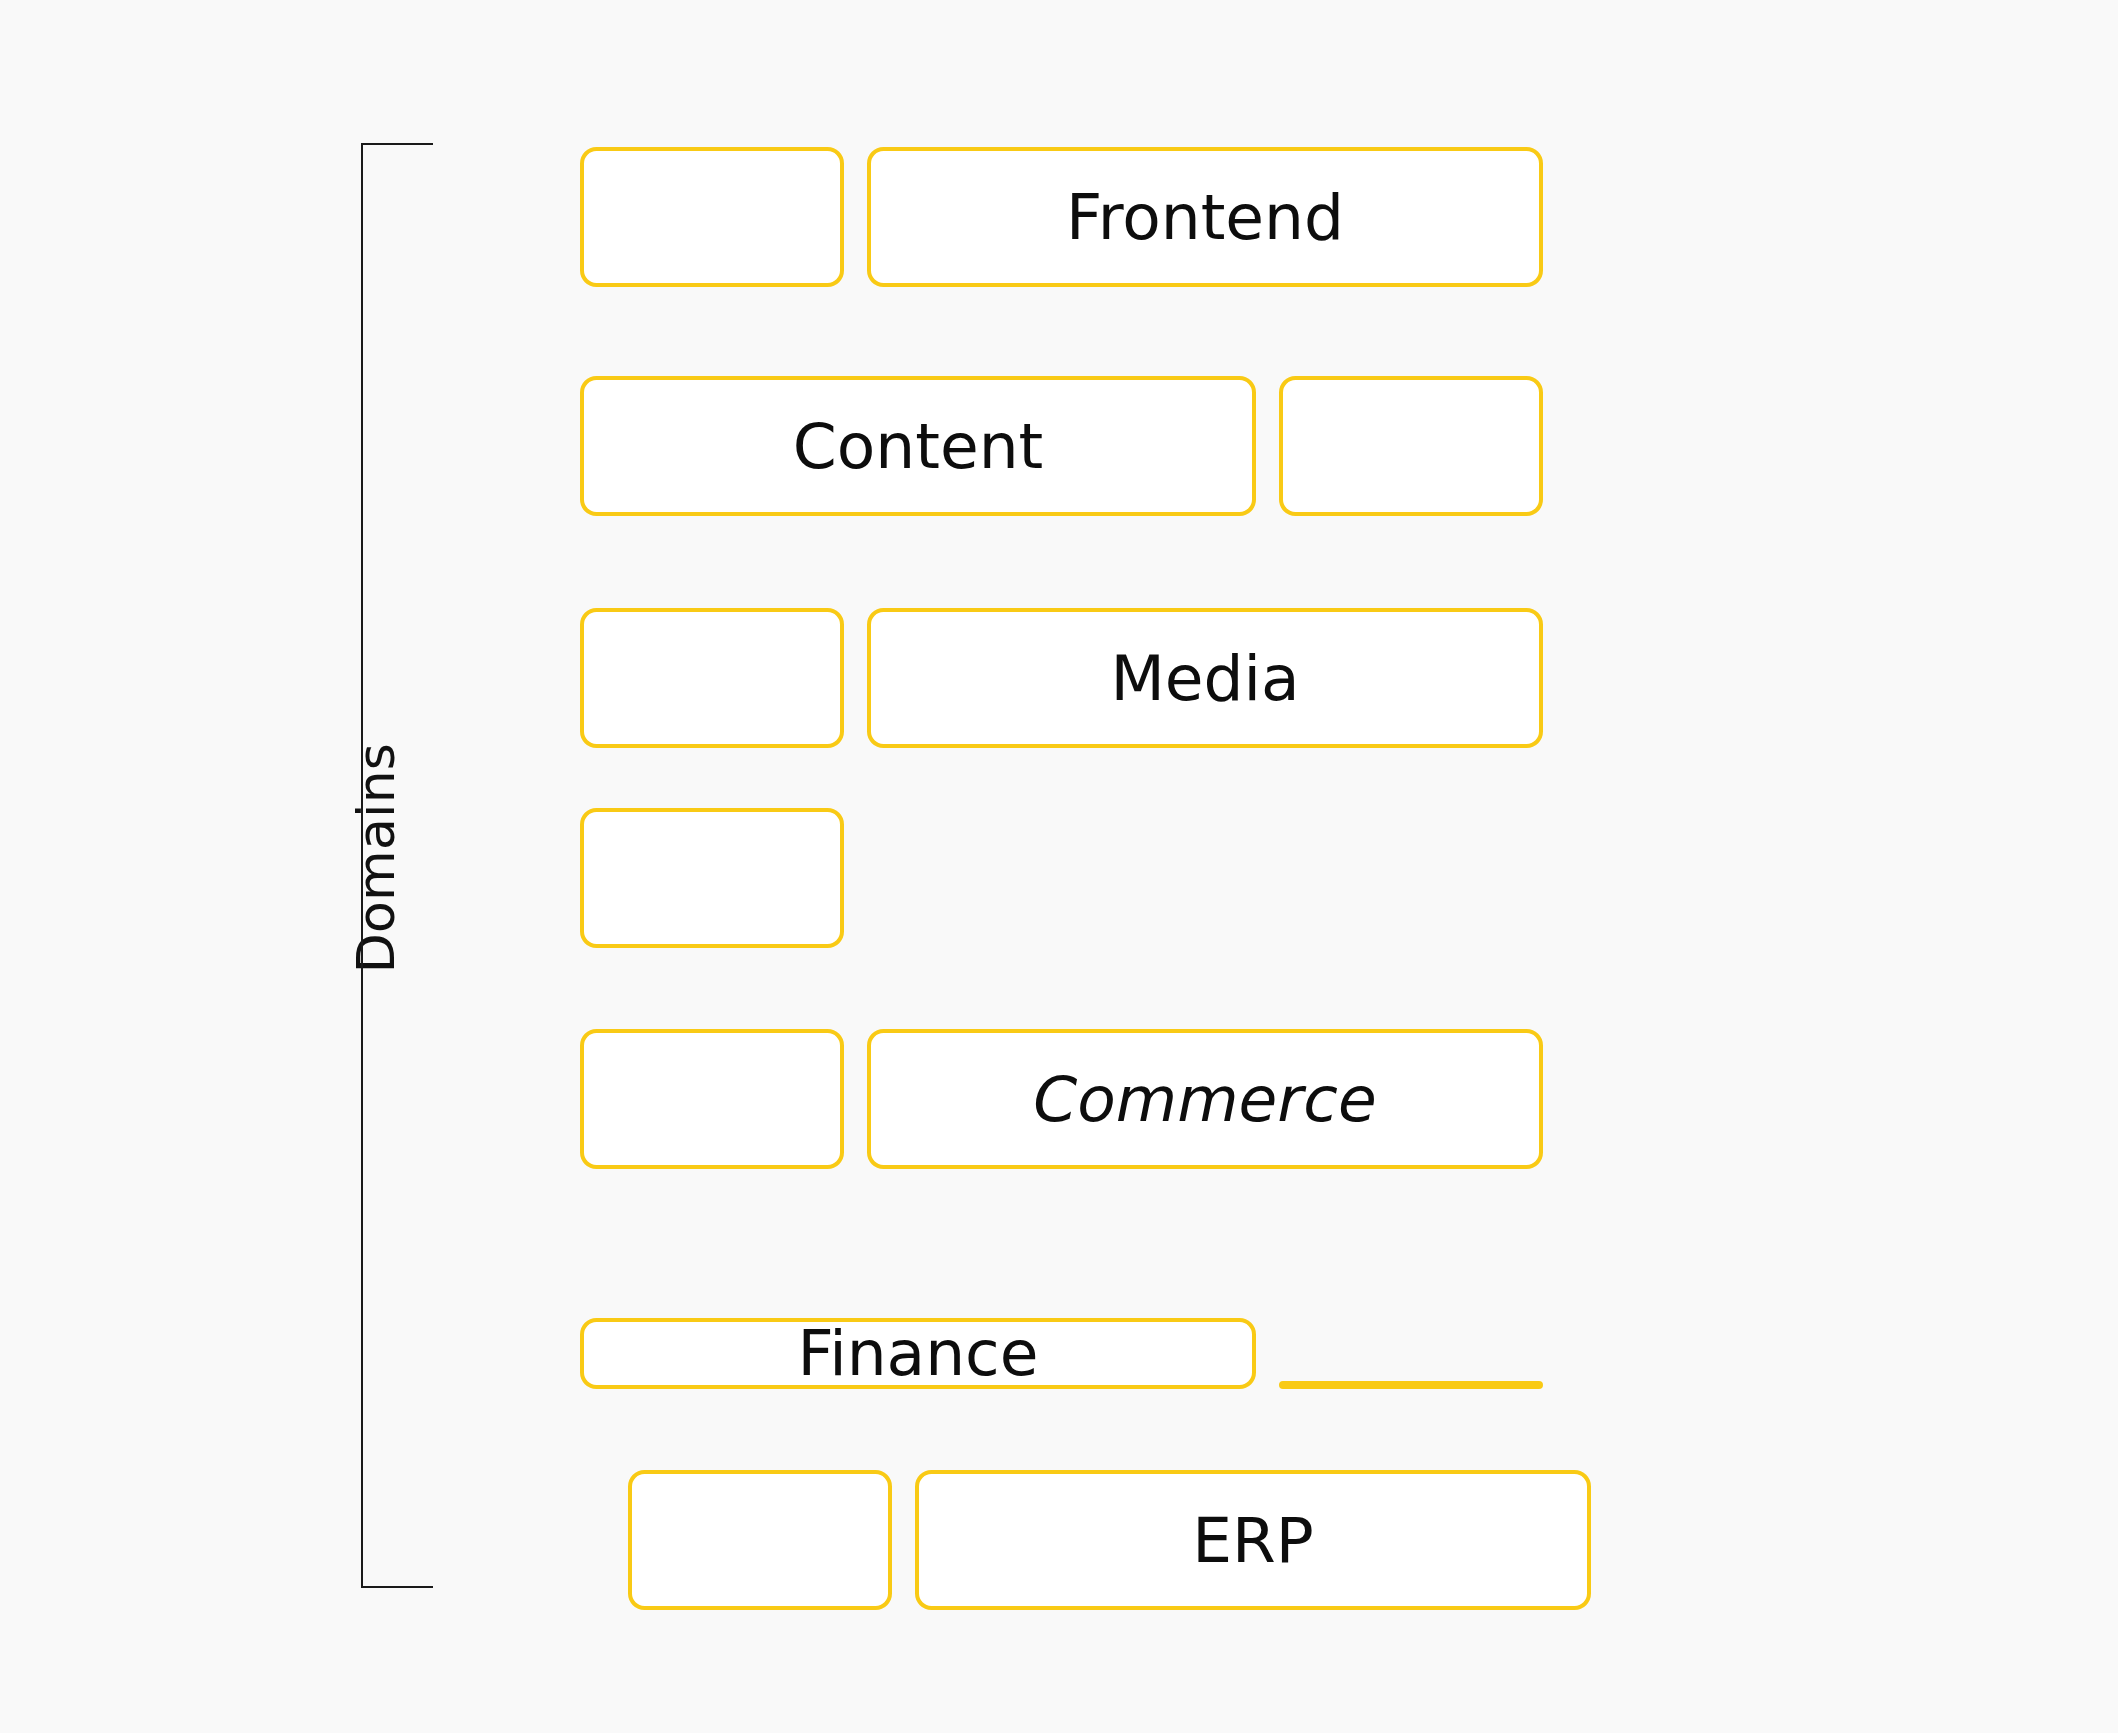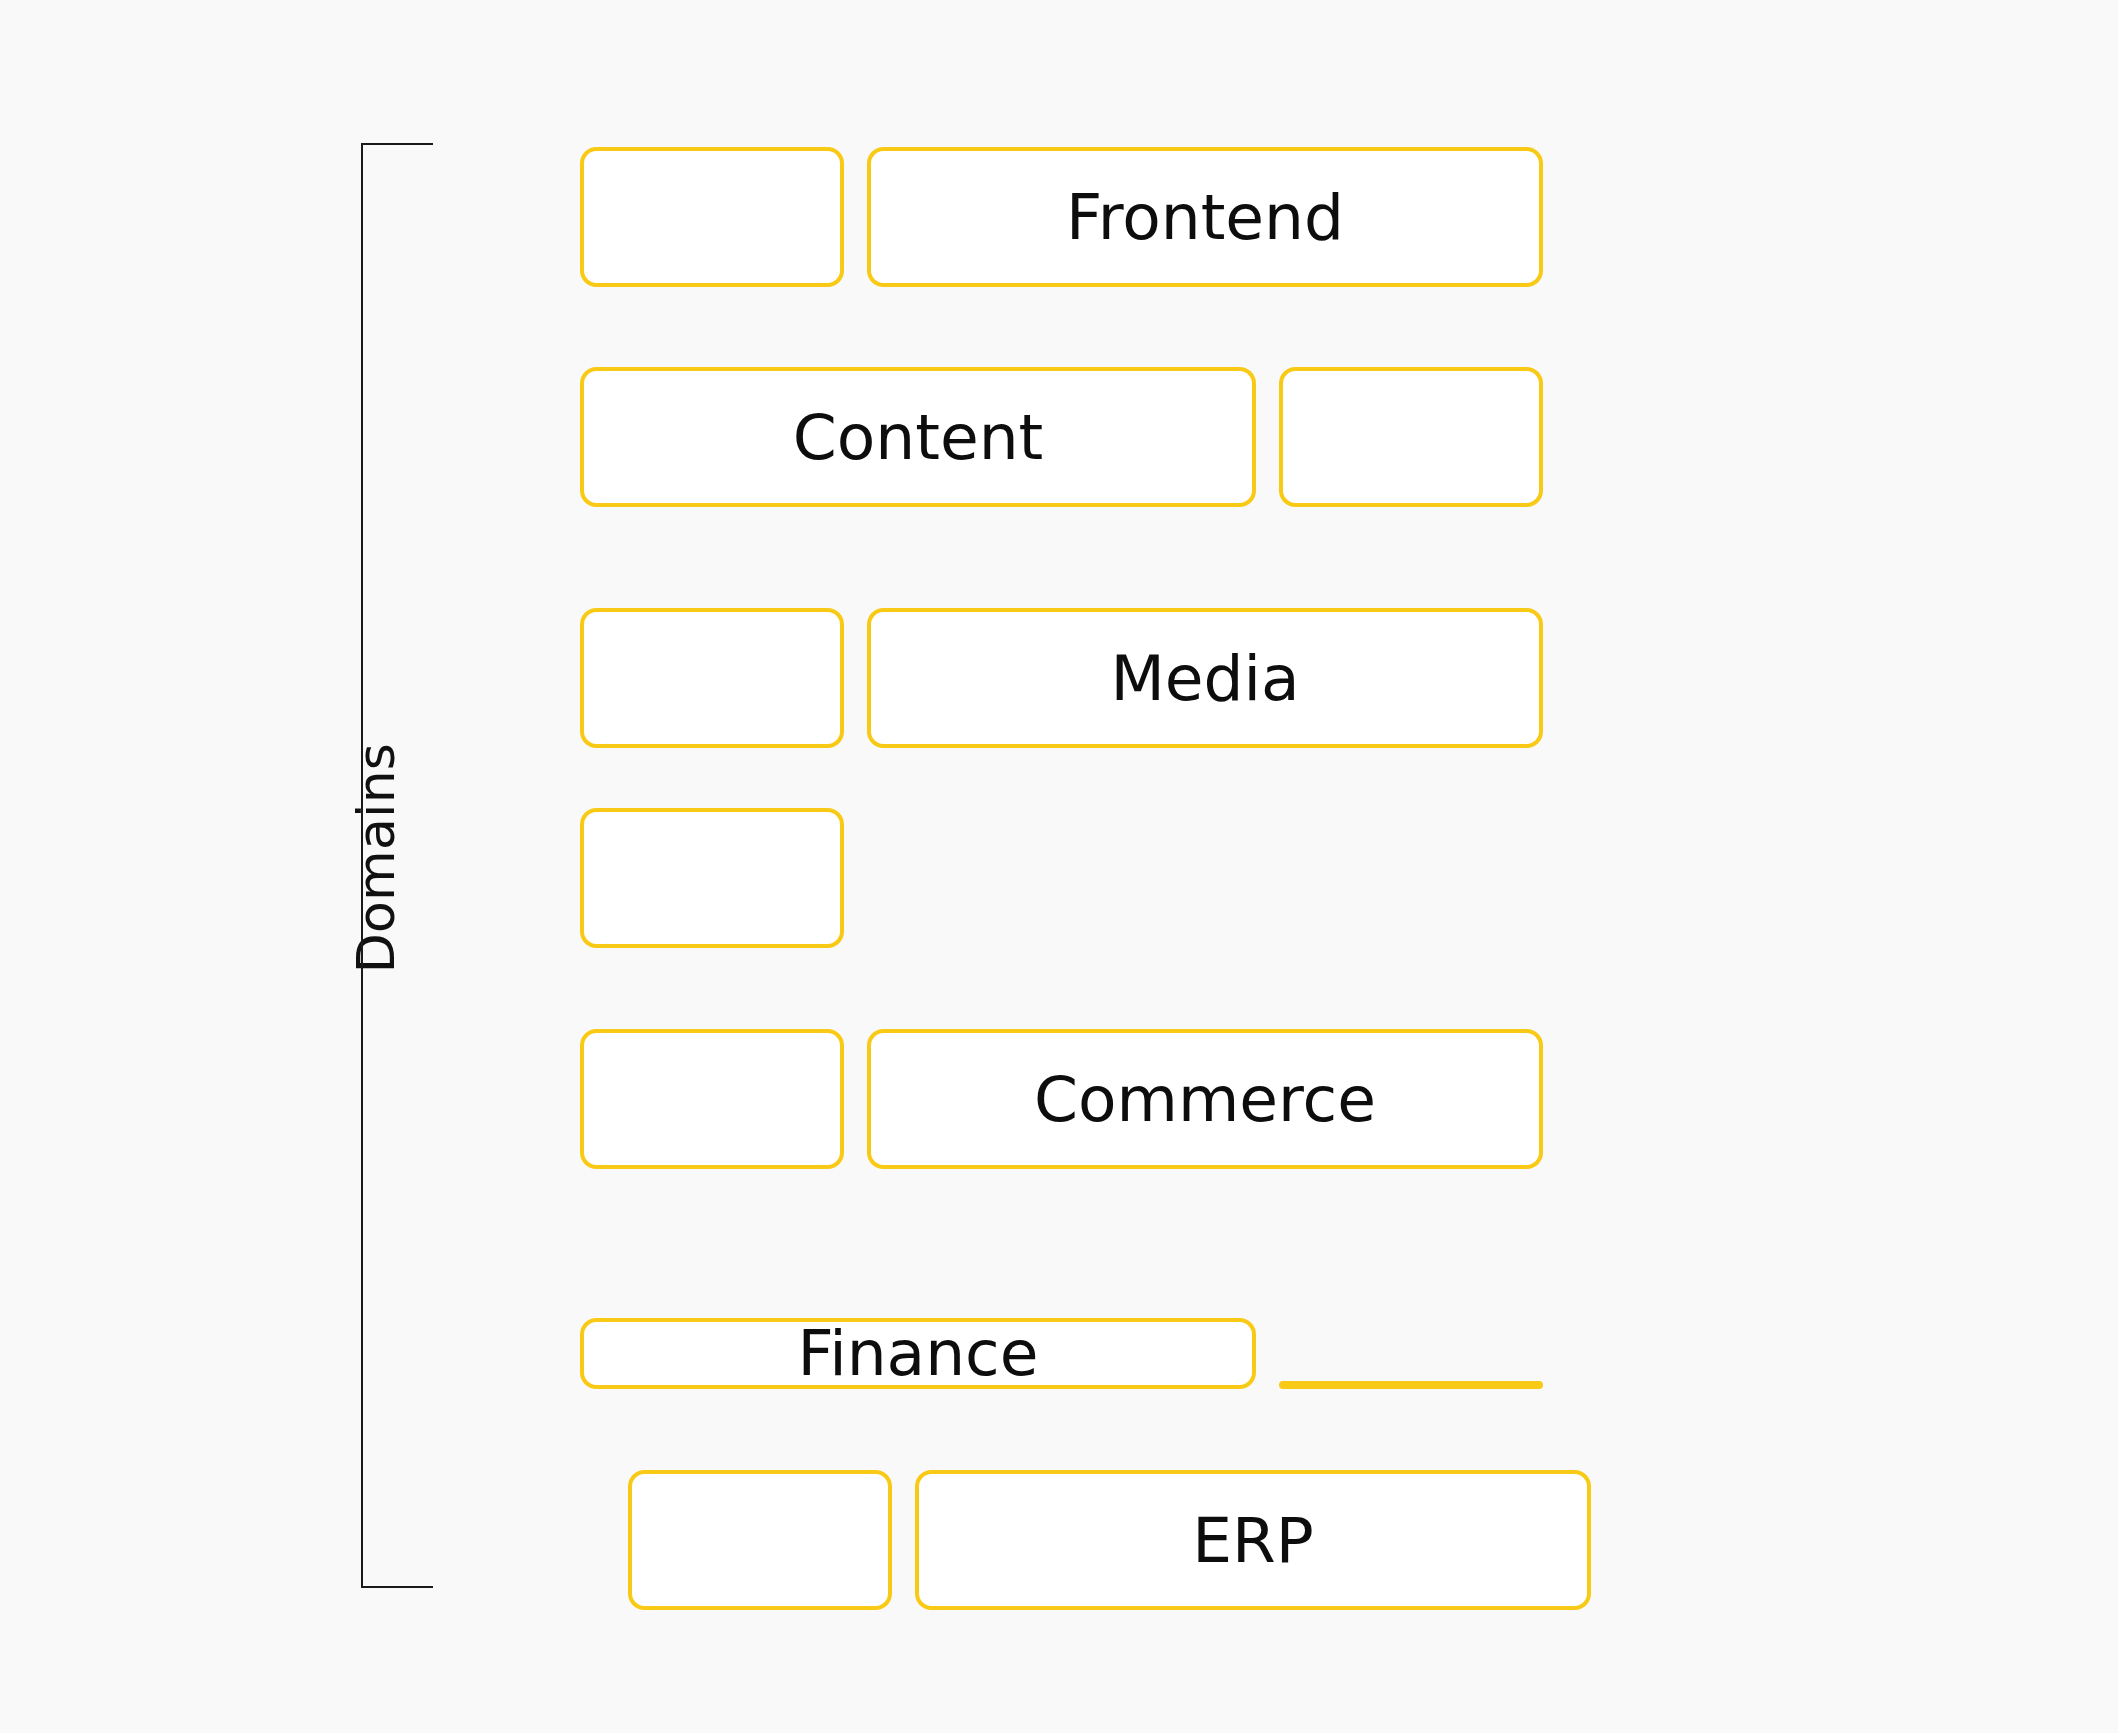--- a/index.html
+++ b/index.html
@@ -130,21 +130,21 @@
 
     <div class="row" style="top:147px;">
       <div class="node-box narrow blank">
         
       </div>
       <div class="node-box wide">
         <span class="node-label">Frontend</span>
       </div>
     </div>
 
-    <div class="row" style="top:367px;">
+    <div class="row" style="top:376px;">
       <div class="node-box wide">
         <span class="node-label">Content</span>
       </div>
       <div class="node-box narrow blank">
         
       </div>
     </div>
 
     <div class="row" style="top:560px;margin-top:48px;">
       <div class="node-box narrow blank">
@@ -154,21 +154,21 @@
         <span class="node-label">Media</span>
       </div>
     </div>
 
     <div class="row" style="top:808px;">
       <div class="node-box narrow blank">
         
       </div>
     </div>
 
-    <div class="row" style="top:1029px;">
+    <div class="row" style="top:1029px;font-style:italic;">
       <div class="node-box narrow blank">
         
       </div>
       <div class="node-box wide">
         <span class="node-label">Commerce</span>
       </div>
     </div>
 
     <div class="row" style="top:1249px;align-items:flex-end;">
       <div class="node-box wide">

